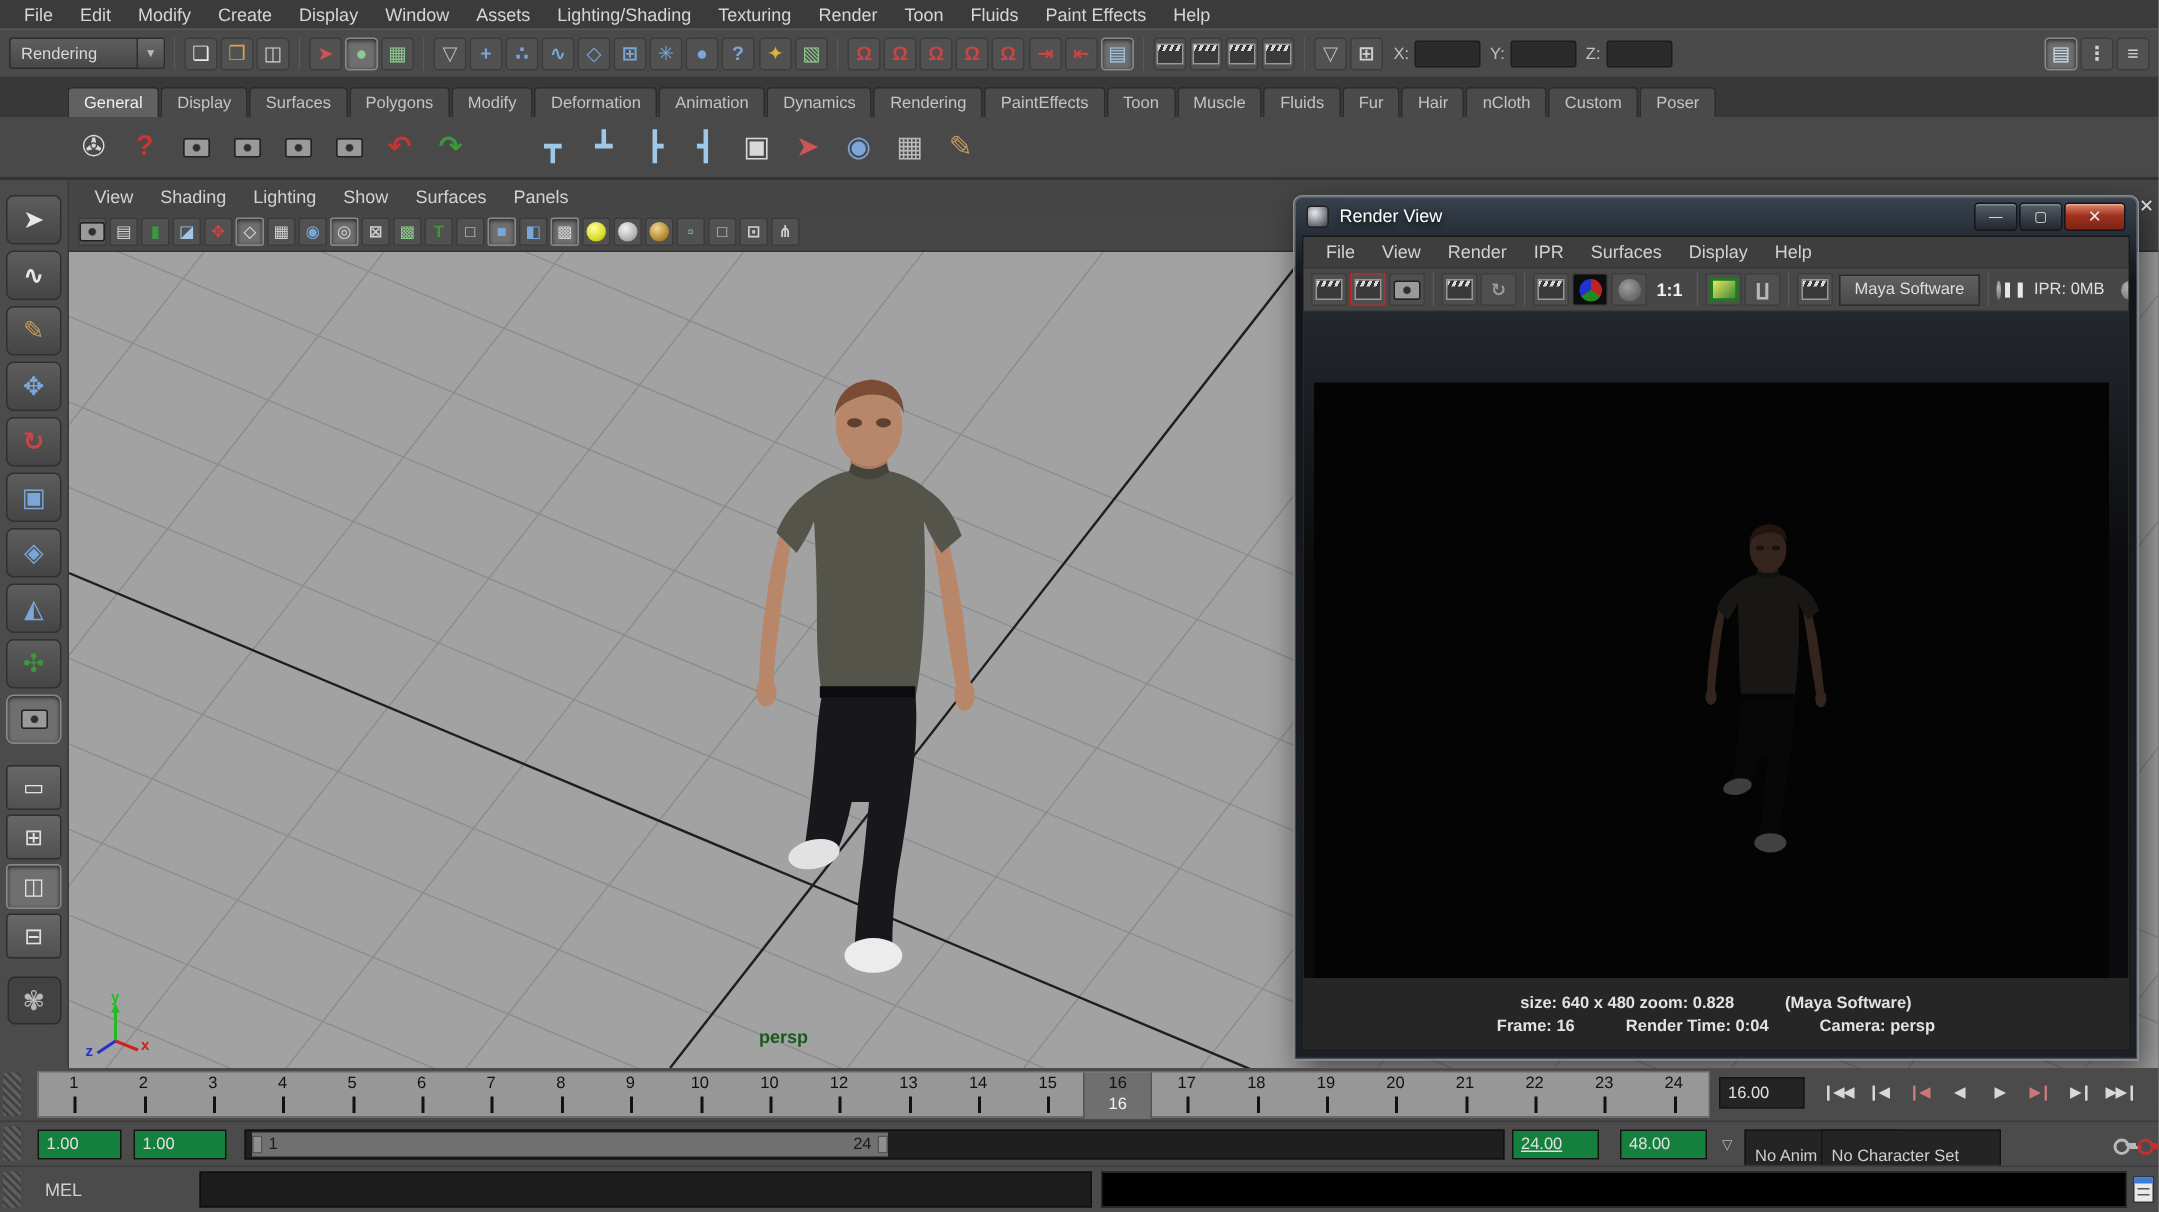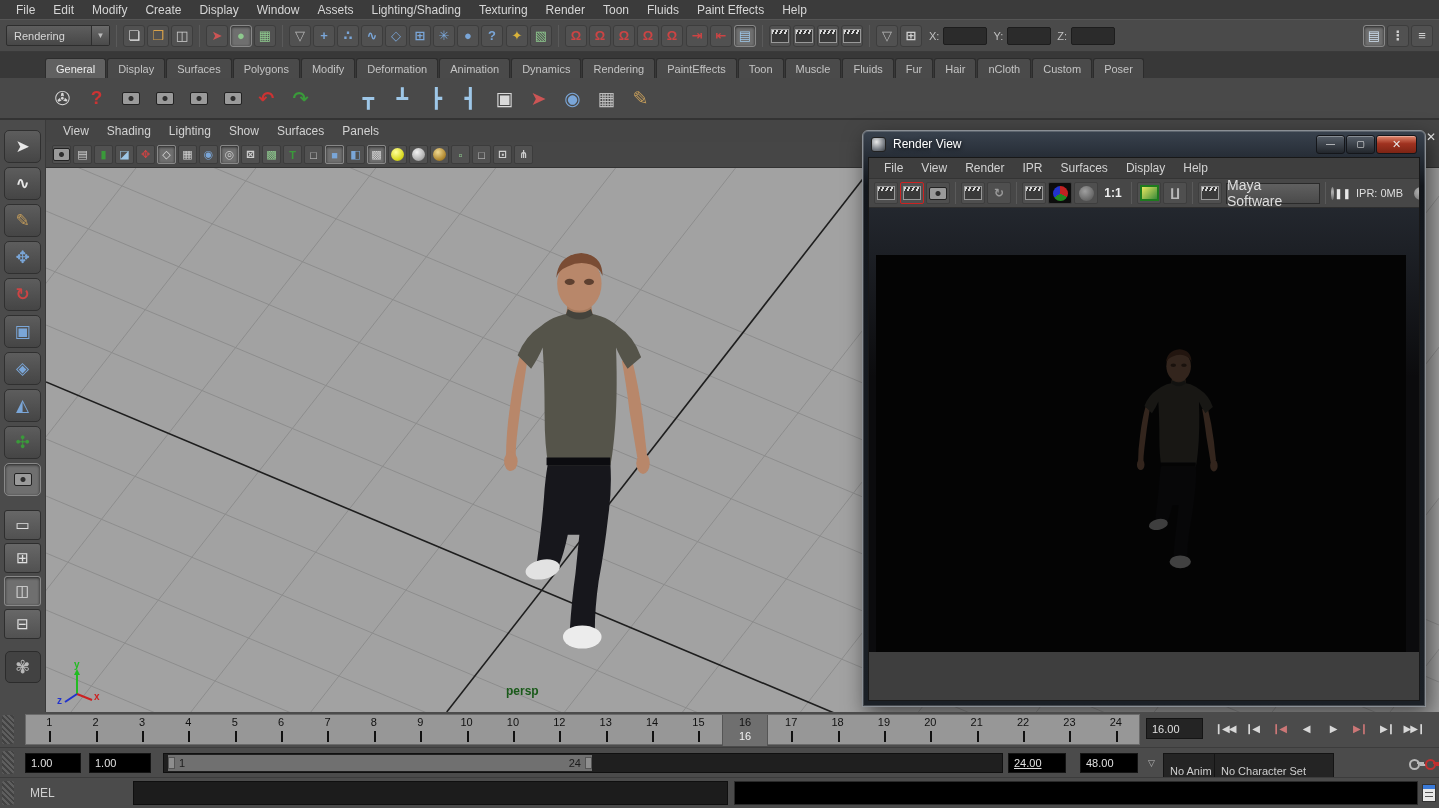--- a/index.html
+++ b/index.html
@@ -80,21 +80,21 @@
   .cam::before{content:"";display:block;width:16px;height:11px;border-radius:2px;border:1px solid #222;background:radial-gradient(circle at 50% 50%,#2e2e2e 2px,#9a9a9a 3px);}
   .rgbball{background:#0d0d0d;}
   .rgbball::before{content:"";width:15px;height:15px;border-radius:50%;background:conic-gradient(#c22222 0 33%,#228822 0 66%,#2233cc 0);}
   .alphaball::before{content:"";width:15px;height:15px;border-radius:50%;background:radial-gradient(circle at 40% 35%,#9f9f9f,#4e4e4e);}
   .keep::before{content:"";width:15px;height:12px;border:2px solid #1e7a1e;background:linear-gradient(135deg,#e8e860,#3a8a3a);}
   .circ{background:none;border:none;}
   .circ::before{content:"";width:13px;height:13px;border-radius:50%;background:radial-gradient(circle at 40% 35%,#b2b2b2,#6a6a6a);}
   .ball-yellow::before{content:"";width:13px;height:13px;border-radius:50%;background:radial-gradient(circle at 38% 32%,#ffff9a,#d8d820 65%,#8a8a10);}
   .ball-gray::before{content:"";width:13px;height:13px;border-radius:50%;background:radial-gradient(circle at 38% 32%,#f2f2f2,#b0b0b0 65%,#6e6e6e);}
   .ball-gold::before{content:"";width:13px;height:13px;border-radius:50%;background:radial-gradient(circle at 38% 32%,#f0d890,#b08830 65%,#6a4e18);}
-  .renderer-btn{height:21px;width:94px;background:linear-gradient(#606060,#4a4a4a);border:1px solid #2a2a2a;color:#dedede;display:flex;align-items:center;justify-content:center;font-size:14px;flex:none;margin-left:2px;}
+  .renderer-btn{height:21px;width:94px;background:linear-gradient(#606060,#4a4a4a);border:1px solid #2a2a2a;color:#dedede;display:flex;align-items:center;justify-content:center;font-size:11px;flex:none;margin-left:2px;}
   .ipr-text{color:#dedede;font-size:11px;margin:0 3px;white-space:nowrap;}
   .rv-canvas{position:absolute;left:0;right:0;top:50px;bottom:48px;background:linear-gradient(#23272e,#0b0b0d 38%);}
   .rv-image{position:absolute;left:7px;top:47px;width:530px;height:397px;background:#040404;overflow:hidden;}
   .rv-status{position:absolute;left:0;right:0;bottom:0;height:48px;background:#262626;color:#e2e2e2;font-weight:bold;font-size:11px;display:flex;flex-direction:column;align-items:center;justify-content:center;gap:3px;}
   .rv-status .row{display:flex;gap:34px;}
 
   
   .timerow{position:absolute;left:0;top:712px;width:1439px;height:35px;background:#4b4b4b;z-index:25;}
   .grip{position:absolute;left:2px;top:3px;width:12px;bottom:3px;background:repeating-linear-gradient(45deg,#5e5e5e 0 2px,#424242 2px 4px);border-radius:2px;}
   .ruler{position:absolute;left:25px;top:2px;width:1115px;height:31px;background:#979797;border:1px solid #6a6a6a;display:flex;}
@@ -103,21 +103,21 @@
   .tl-tick{position:absolute;bottom:2px;left:50%;width:2px;height:11px;background:#111;}
   .tl-current{position:absolute;left:62.5%;width:4.1667%;top:0;bottom:0;background:#6f6f6f;border-left:1px solid #555;border-right:1px solid #555;display:flex;flex-direction:column;align-items:center;z-index:2;}
   .cf-top{color:#111;font-size:11px;line-height:14px;}
   .cf-bot{color:#f2f2f2;font-size:11px;line-height:14px;}
   .timefield{position:absolute;left:1146px;top:6px;width:57px;height:21px;background:#242424;border:1px solid #141414;color:#e0e0e0;font-size:11px;padding:0 5px;}
   .playback{position:absolute;left:1212px;top:3px;display:flex;gap:1px;}
   .pbtn{width:26px;height:27px;display:flex;align-items:center;justify-content:center;color:#d8d8d8;font-size:10px;letter-spacing:-1px;}
 
   
   .rangerow{position:absolute;left:0;top:747px;width:1439px;height:30px;background:#4b4b4b;border-top:1px solid #3c3c3c;z-index:25;}
-  .rfield{position:absolute;top:5px;height:20px;background:#000000;border:1px solid #141414;color:#e0e0e0;font-size:11px;padding:0 5px;}
+  .rfield{position:absolute;top:5px;height:20px;background:#15803d;border:1px solid #141414;color:#e0e0e0;font-size:11px;padding:0 5px;}
   .rs-track{position:absolute;left:163px;top:5px;width:840px;height:20px;background:#1f1f1f;border:1px solid #101010;}
   .rs-bar{position:absolute;left:4px;top:1px;bottom:1px;width:424px;background:#707070;display:flex;align-items:center;color:#1c1c1c;font-size:11px;}
   .rs-handle{width:7px;height:12px;background:#8e8e8e;border:1px solid #555;flex:none;}
   .rs-bar .lab{padding:0 4px;}
   .ddarrow{position:absolute;top:10px;color:#b8b8b8;font-size:9px;}
   .selfield{position:absolute;top:5px;height:36px;background:#242424;border:1px solid #141414;color:#cfcfcf;font-size:11px;display:flex;align-items:center;padding:0 6px;}
   .keyico{position:absolute;top:8px;width:15px;height:14px;}
   .keyico::before{content:"";position:absolute;left:0;top:3px;width:7px;height:7px;border:2px solid #b8b8b8;border-radius:50%;}
   .keyico::after{content:"";position:absolute;left:8px;top:6px;width:7px;height:2px;background:#b8b8b8;box-shadow:3px 2px 0 #b8b8b8;}
   .keyico.autokey::before{border-color:#c23030;}
@@ -481,20 +481,31 @@
     </div>
     <div class="rv-canvas">
       <div class="rv-image">
         <svg style="position:absolute;left:247px;top:90px;width:107px;height:235px" class="char-rv2" viewBox="0 0 100 220" filter="brightness(0.5)">
             <g style="filter:brightness(.55)">
               <use href="#figure"></use>
             </g>
           </svg>
       </div>
     </div>
+    <div class="rv-status">
+      <div class="row">
+        <span>size: 640 x 480 zoom: 0.828</span>
+        <span>(Maya Software)</span>
+      </div>
+      <div class="row">
+        <span>Frame: 16</span>
+        <span>Render Time: 0:04</span>
+        <span>Camera: persp</span>
+      </div>
+    </div>
   </div>
 </div>
 
 <div class="timerow">
   <div class="grip"></div>
   <div class="ruler">
 
       <div class="tl-cell">
         <span class="tl-num">1</span>
         <span class="tl-tick"></span>

